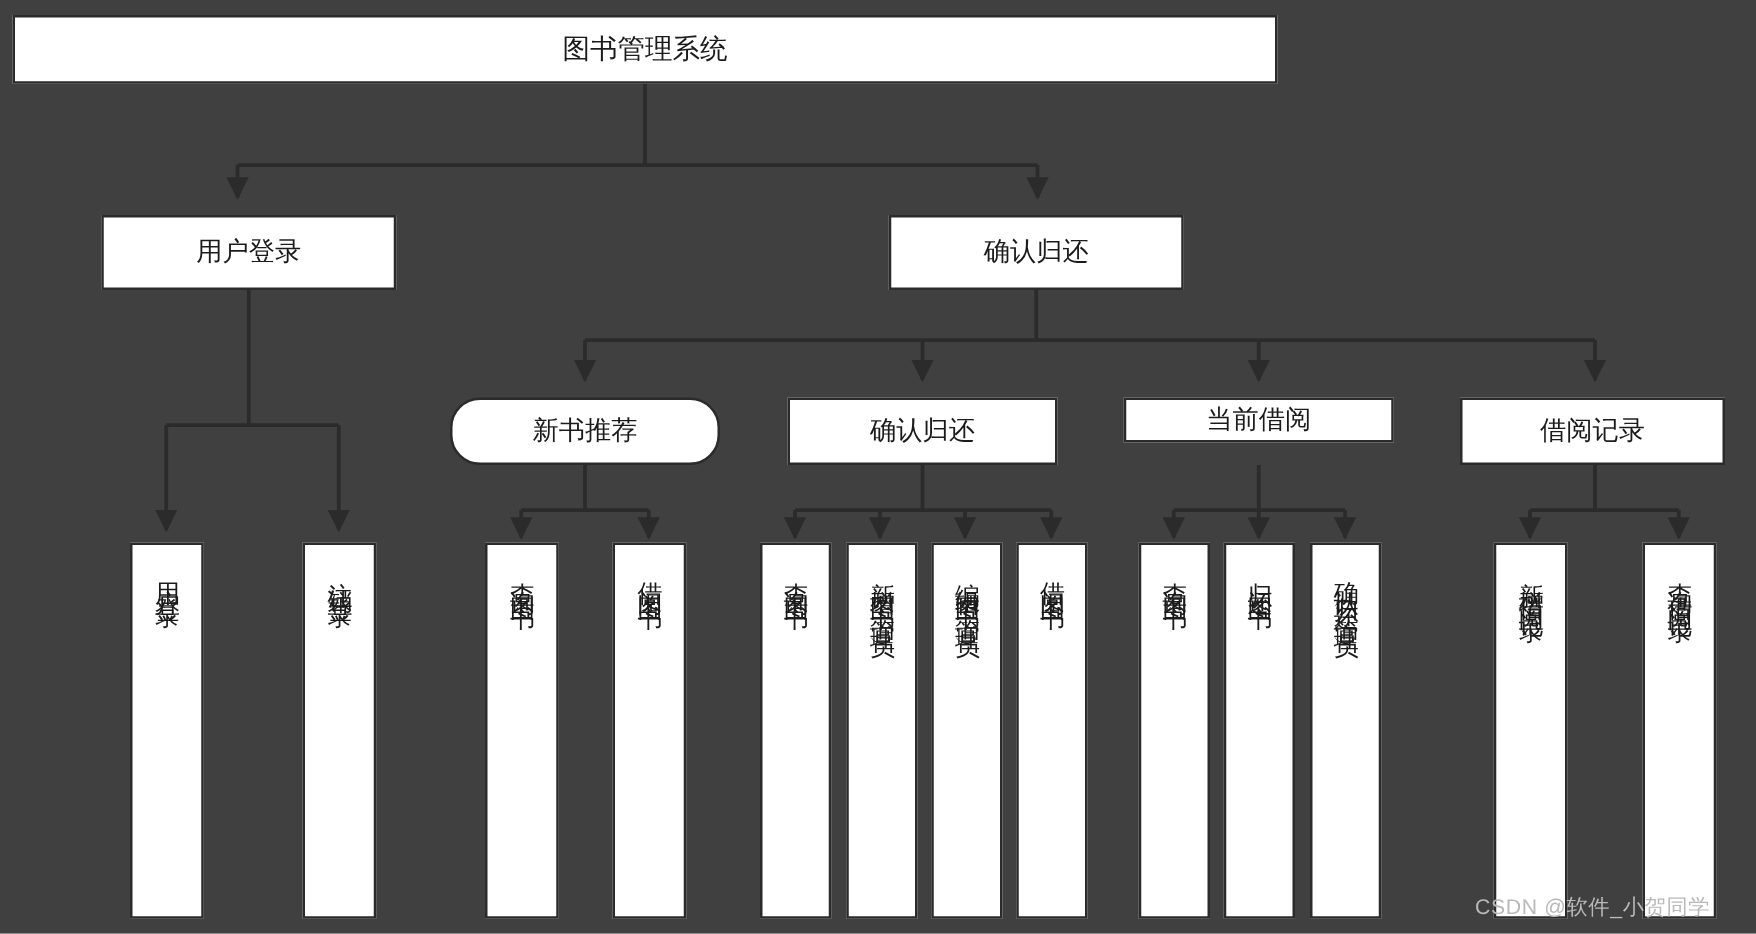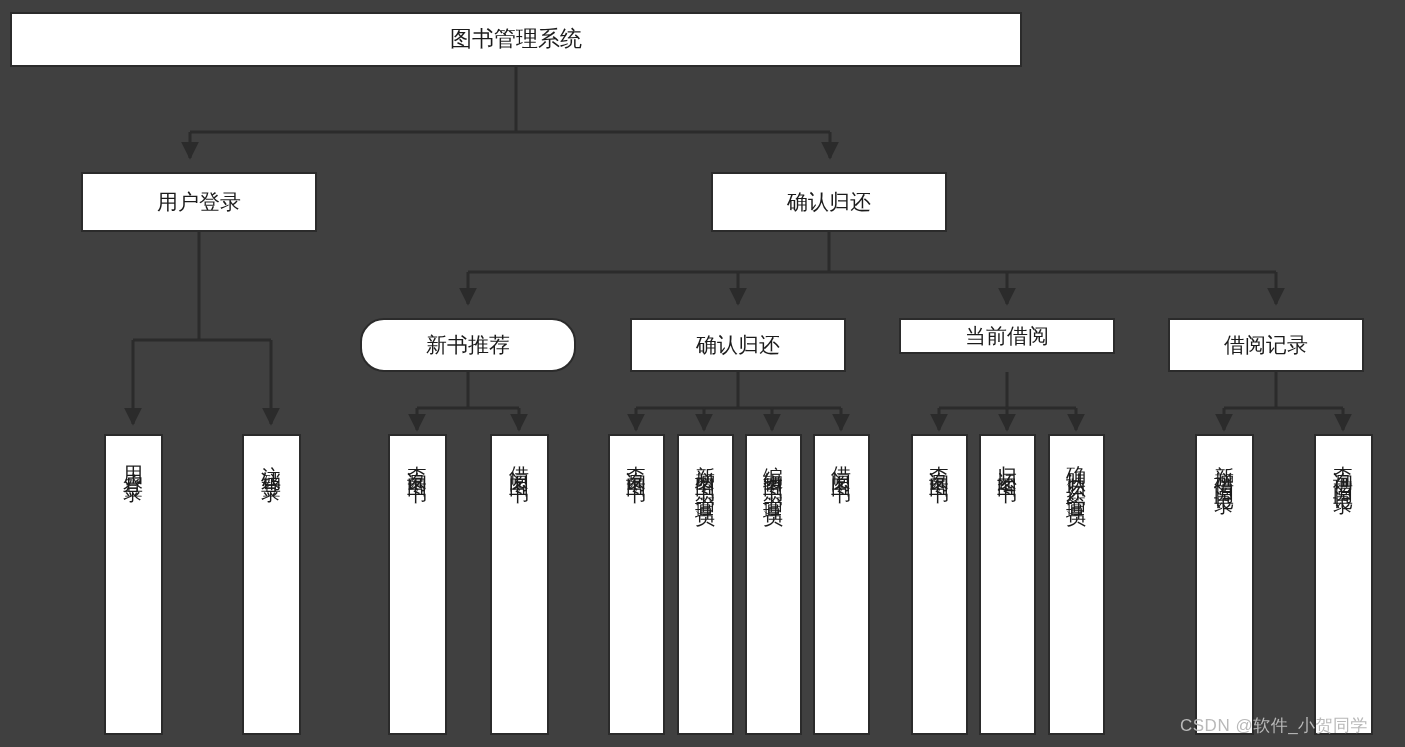--- a/index.html
+++ b/index.html
@@ -142,21 +142,21 @@
 
   <div class="node horiz" style="left:360px; top:318px; width:216px; height:54px;border-radius:24px;">
     <span class="label">新书推荐</span>
   </div>
   <div class="node horiz" style="left:630px; top:318px; width:216px; height:54px;">
     <span class="label">确认归还</span>
   </div>
   <div class="node horiz" style="left:899px; top:318px; width:216px; height:36px;">
     <span class="label">当前借阅</span>
   </div>
-  <div class="node horiz" style="left:1168px; top:318px; width:196px; height:54px;">
+  <div class="node horiz" style="left:1168px; top:318px; width:212px; height:54px;">
     <span class="label">借阅记录</span>
   </div>
 
   <div class="node vert" style="left:104px; top:434px; width:59px; height:301px;">
     <span class="label">用户登录</span>
   </div>
   <div class="node vert" style="left:242px; top:434px; width:59px; height:301px;">
     <span class="label">注销登录</span>
   </div>
 

